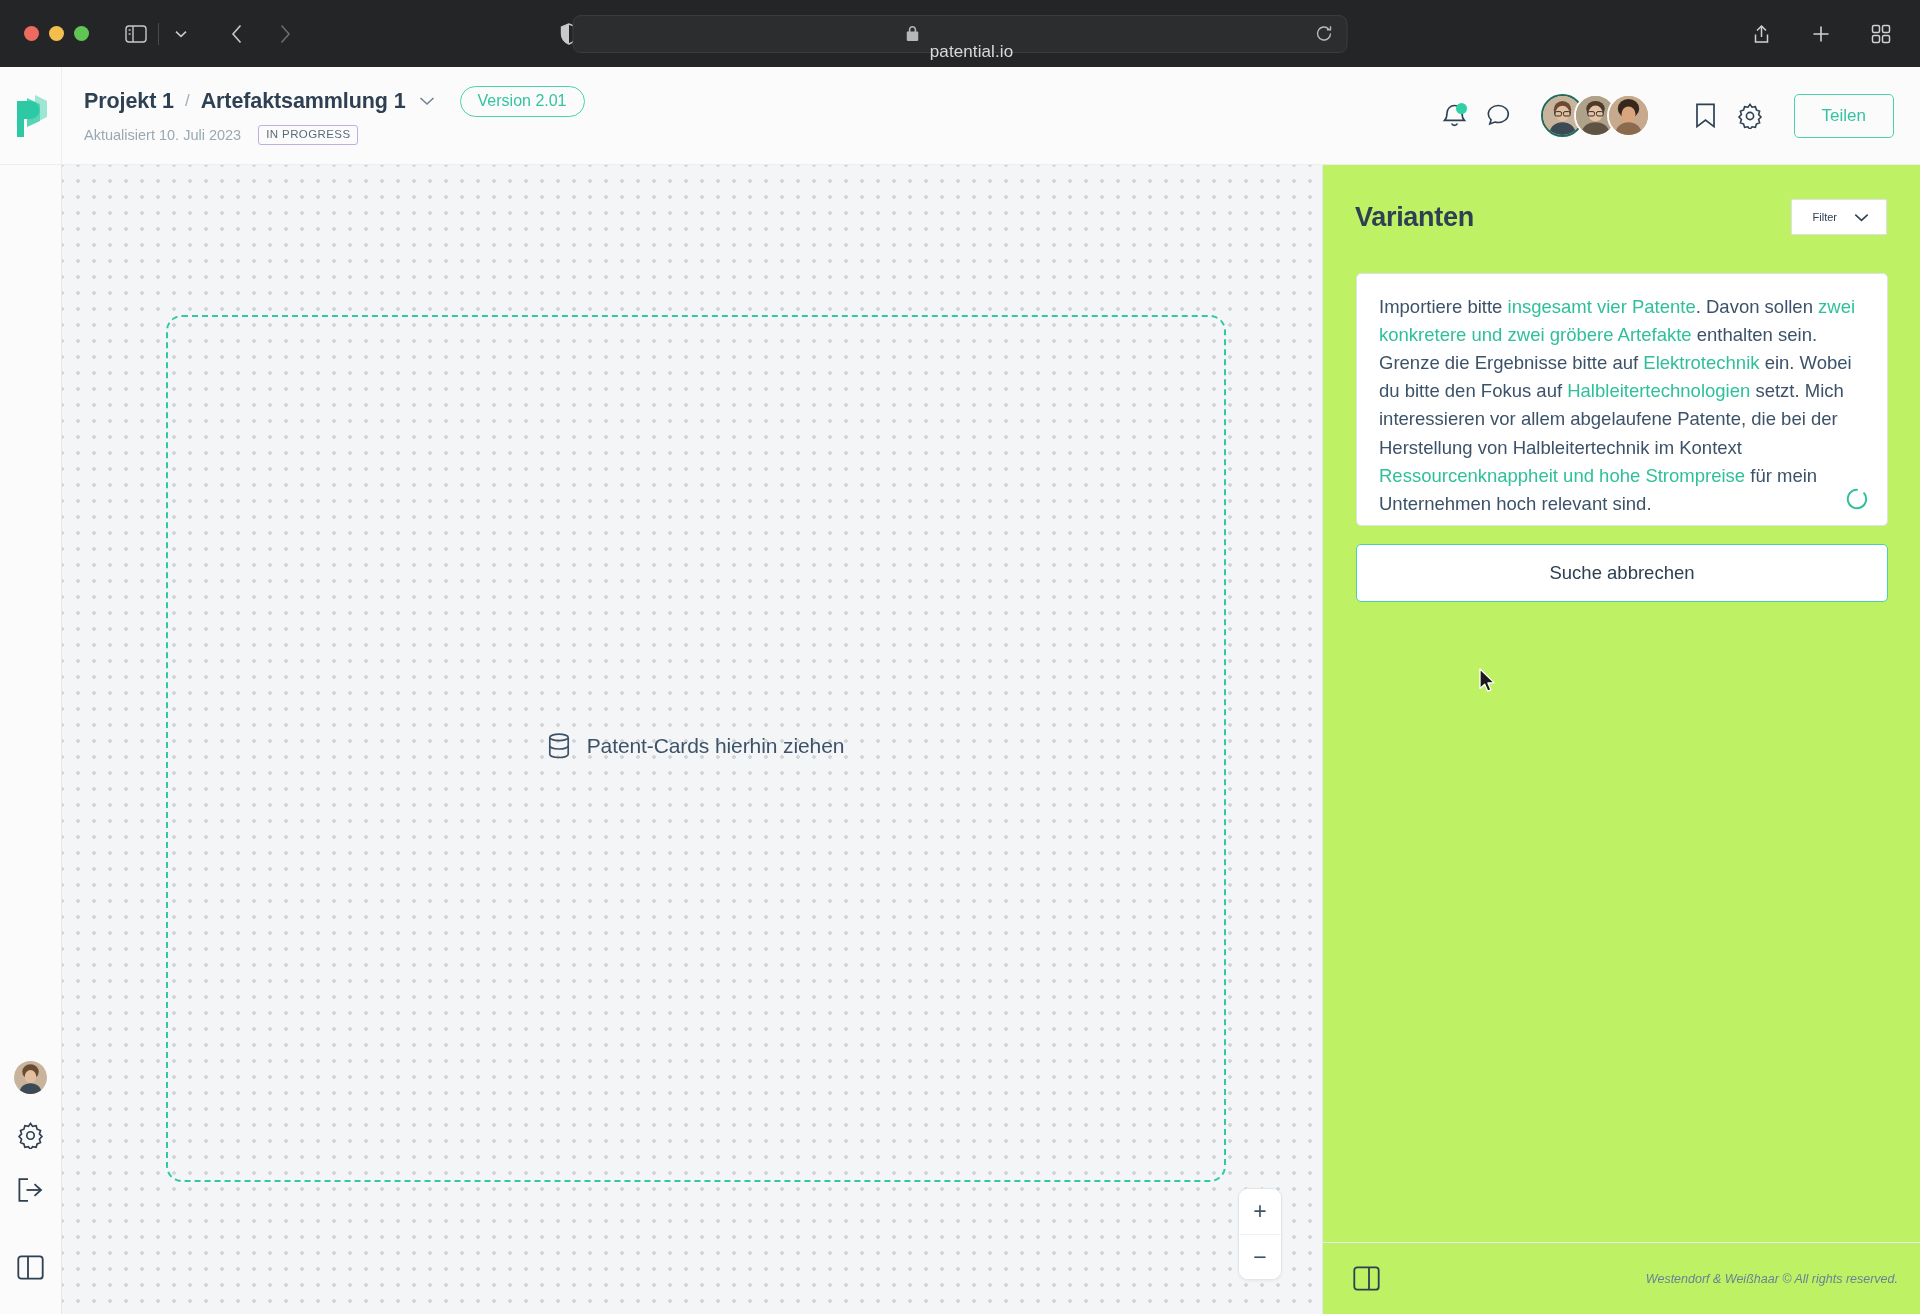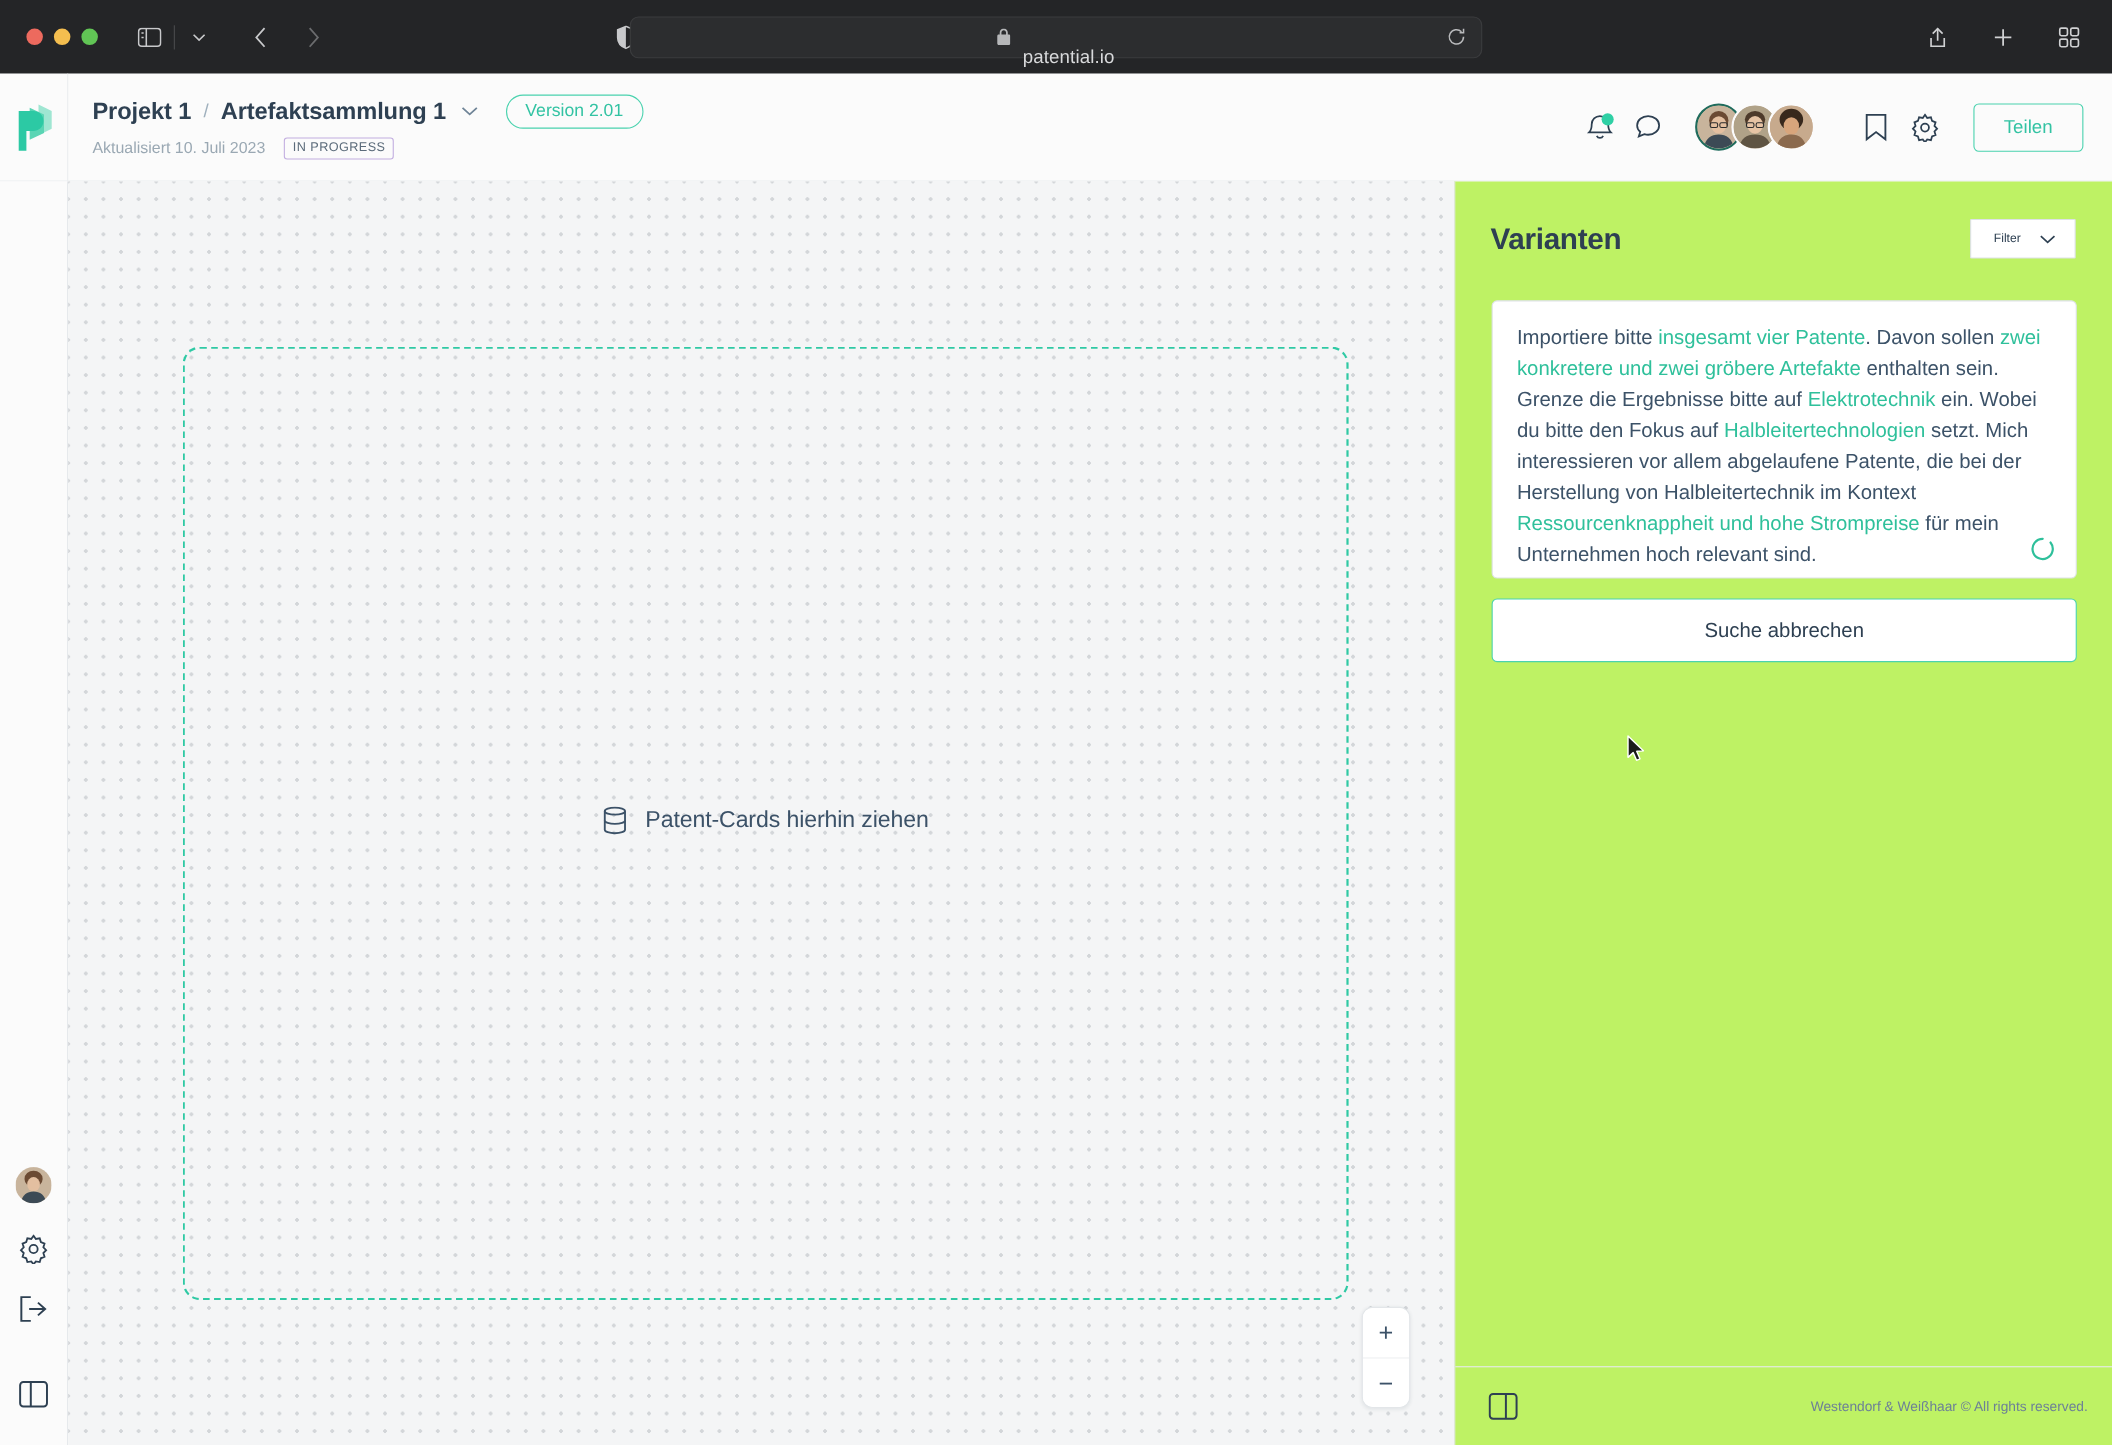--- a/index.html
+++ b/index.html
@@ -197,21 +197,21 @@
     background: #fff; color: #2e4052;
     font-size: 18.5px; padding: 17px 0;
     cursor: pointer; font-family: "Liberation Sans", sans-serif;
   }
   .panel-footer {
     position: absolute; left: 0; right: 0; bottom: 0;
     height: 72px; border-top: 1px solid #e8eaed;
     display: flex; align-items: center; justify-content: space-between;
     padding: 0 22px 0 30px;
   }
-  .copyright { font-size: 12.5px; color: #6d8196; }
+  .copyright { font-size: 12.5px; color: #6d8196; font-style: italic; }
   svg { display: block; }
 </style>
 </head>
 <body>
 
 <div class="browser-chrome">
   <div class="traffic">
     <span class="tl-red"></span>
     <span class="tl-yellow"></span>
     <span class="tl-green"></span>

